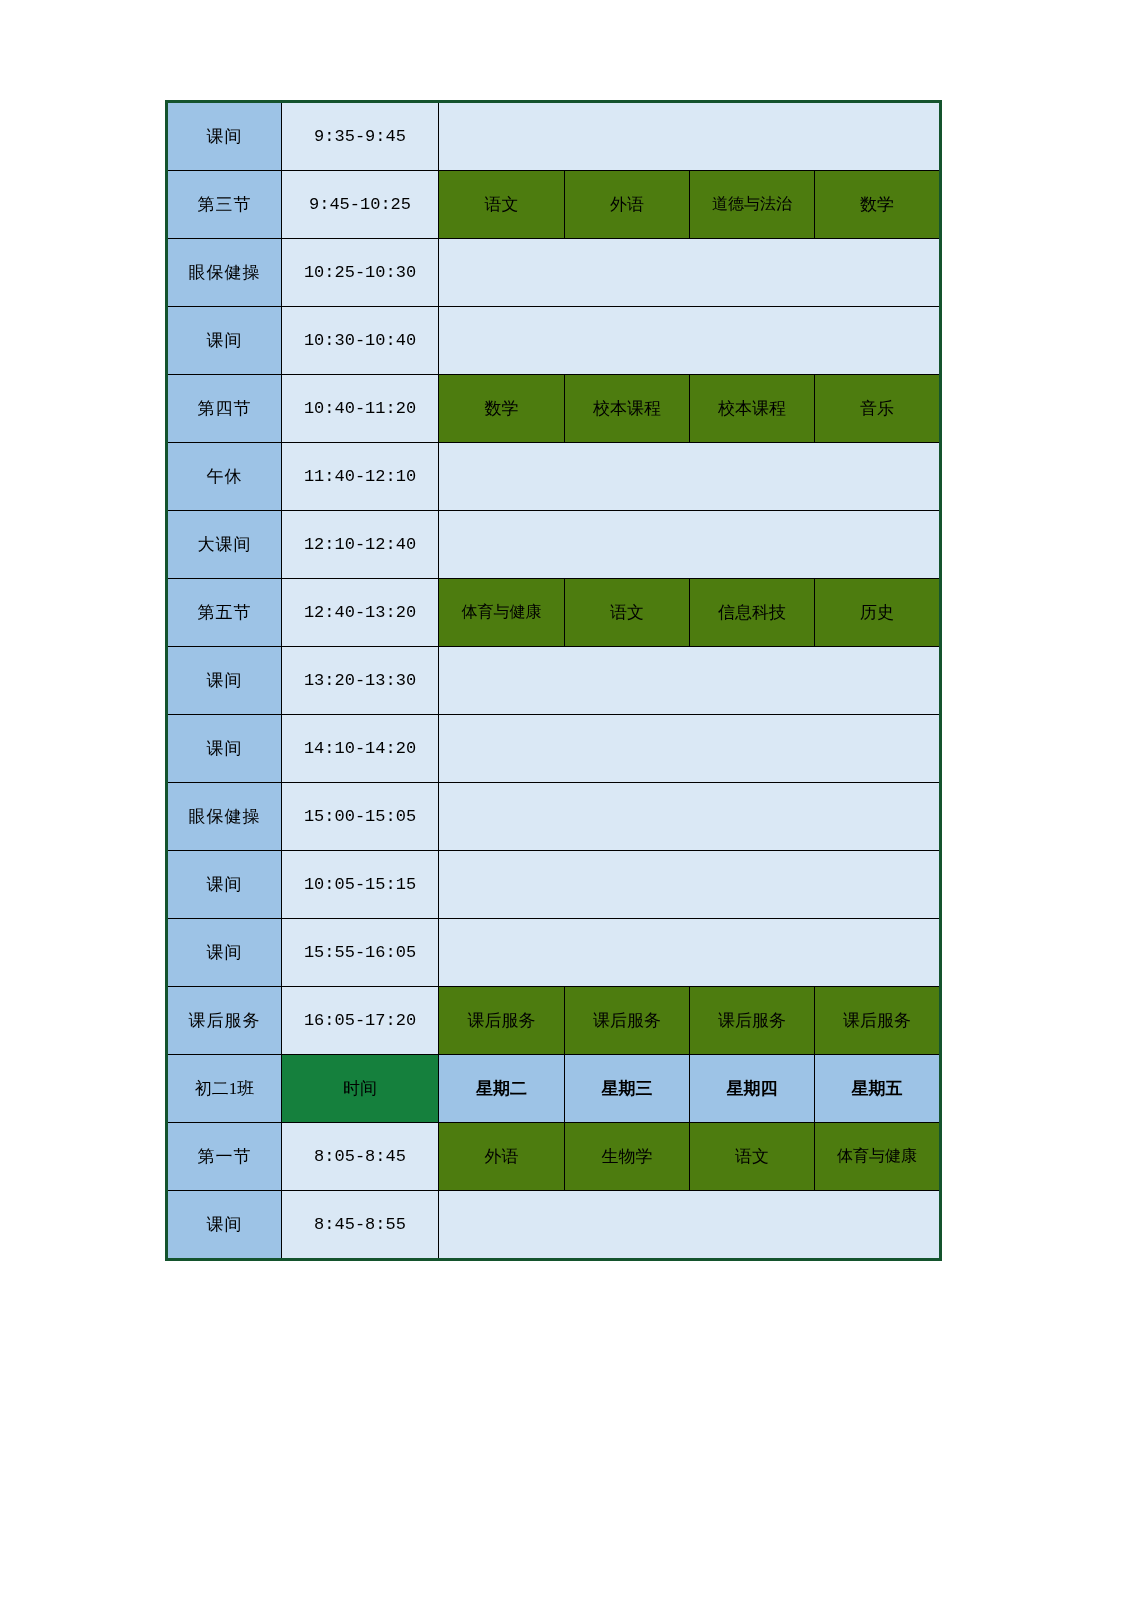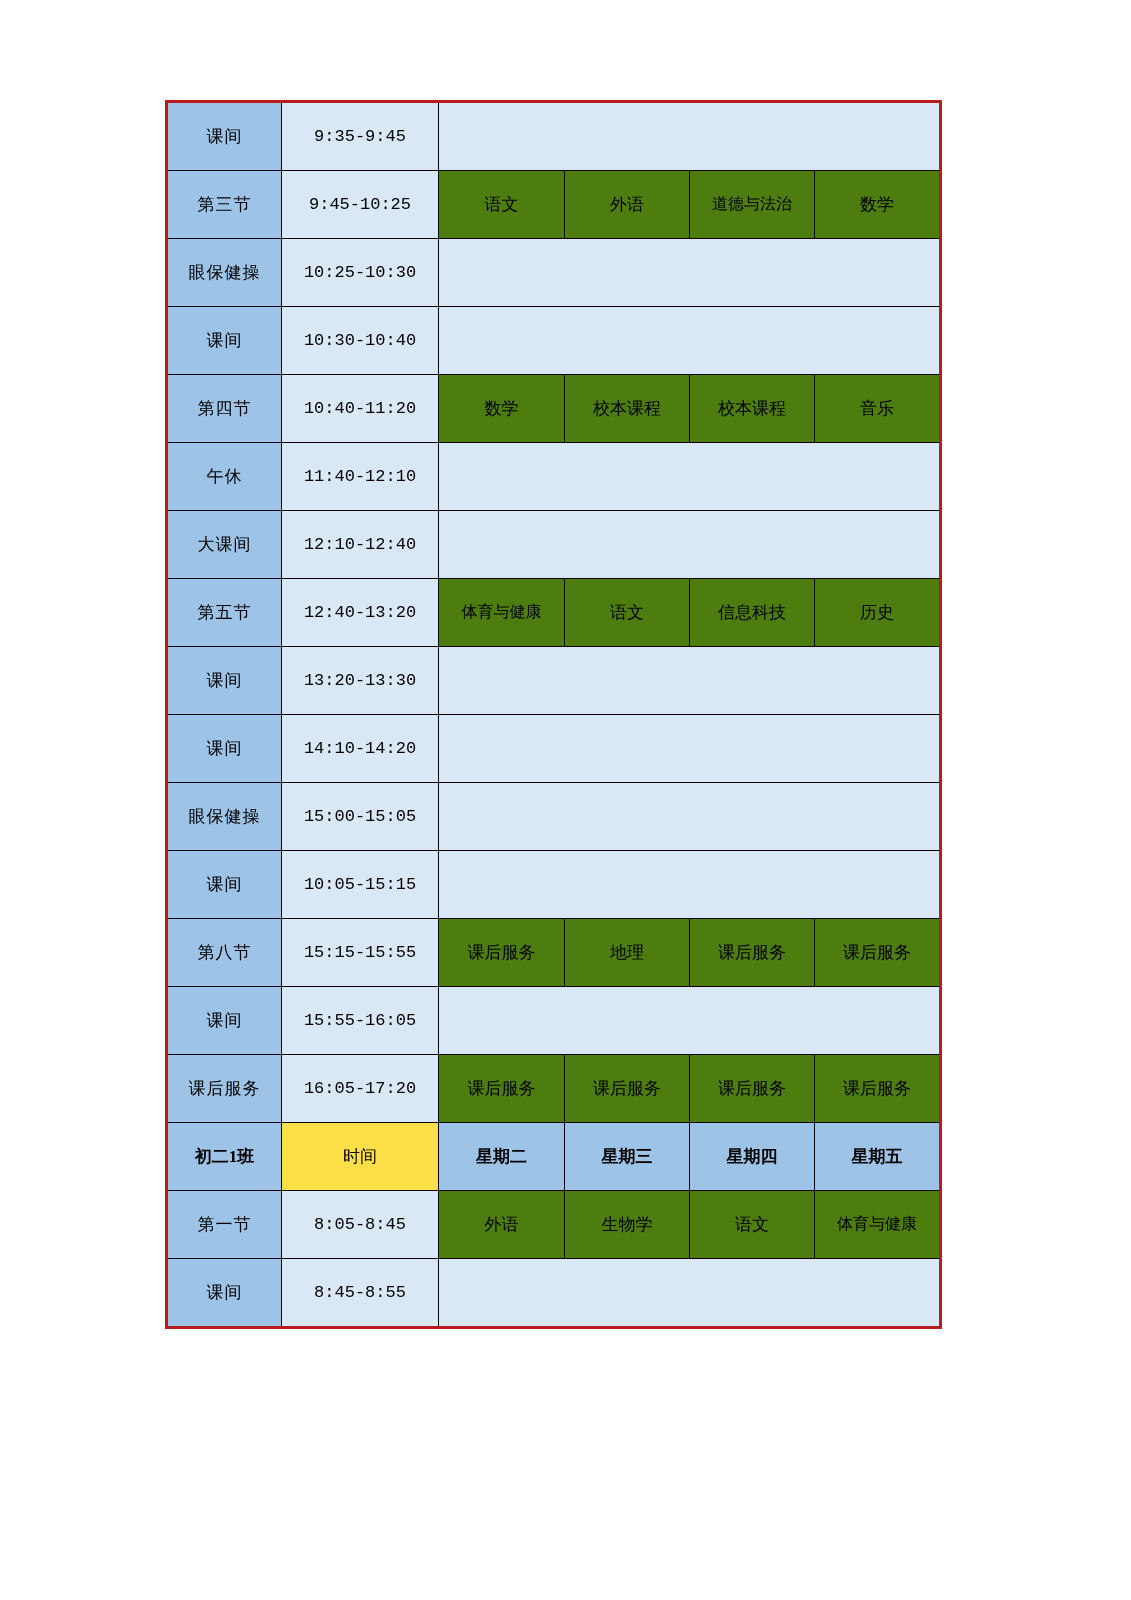--- a/index.html
+++ b/index.html
@@ -22,21 +22,21 @@
   .table-wrap {
     position: absolute;
     left: 165px;
     top: 100px;
     width: 774px;
   }
   table.schedule {
     border-collapse: collapse;
     table-layout: fixed;
     width: 774px;
-    border: 3px solid #b91c1c;
+    border: 3px solid #14532d;
   }
   table.schedule td {
     border: 1.5px solid #000000;
     height: 67px;
     text-align: center;
     vertical-align: middle;
     padding: 0 2px;
     font-size: 17px;
     overflow: hidden;
   }
@@ -63,24 +63,24 @@
   .subj {
     background: #4d7c0f;
     font-size: 17px;
   }
   .empty {
     background: #DAE8F5;
   }
   .head-lbl {
     background: #9DC3E6;
     font-size: 19px;
-    font-weight: bold;
+    font-weight: normal;
   }
   .head-time {
-    background: #fde047;
+    background: #15803d;
     font-family: "Liberation Serif", serif;
     font-size: 21px;
   }
   .head-day {
     background: #9DC3E6;
     font-size: 21px;
     font-weight: bold;
   }
   .subj.small {
     font-size: 16px;
@@ -164,28 +164,20 @@
             <td class="lbl">眼保健操</td>
             <td class="time">15:00-15:05</td>
             <td class="empty" colspan="4"></td>
           </tr>
           <tr>
             <td class="lbl">课间</td>
             <td class="time">10:05-15:15</td>
             <td class="empty" colspan="4"></td>
           </tr>
           <tr>
-            <td class="lbl">第八节</td>
-            <td class="time">15:15-15:55</td>
-            <td class="subj">课后服务</td>
-            <td class="subj">地理</td>
-            <td class="subj">课后服务</td>
-            <td class="subj">课后服务</td>
-          </tr>
-          <tr>
             <td class="lbl">课间</td>
             <td class="time">15:55-16:05</td>
             <td class="empty" colspan="4"></td>
           </tr>
           <tr>
             <td class="lbl">课后服务</td>
             <td class="time">16:05-17:20</td>
             <td class="subj">课后服务</td>
             <td class="subj">课后服务</td>
             <td class="subj">课后服务</td>

